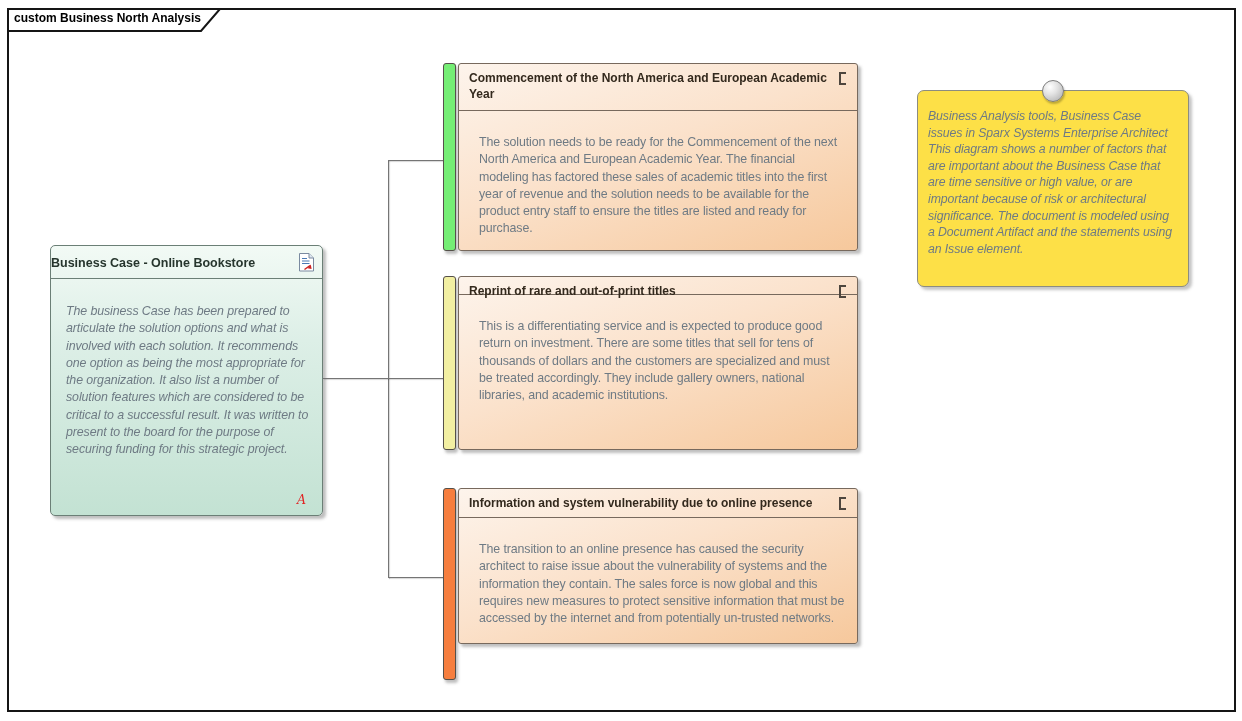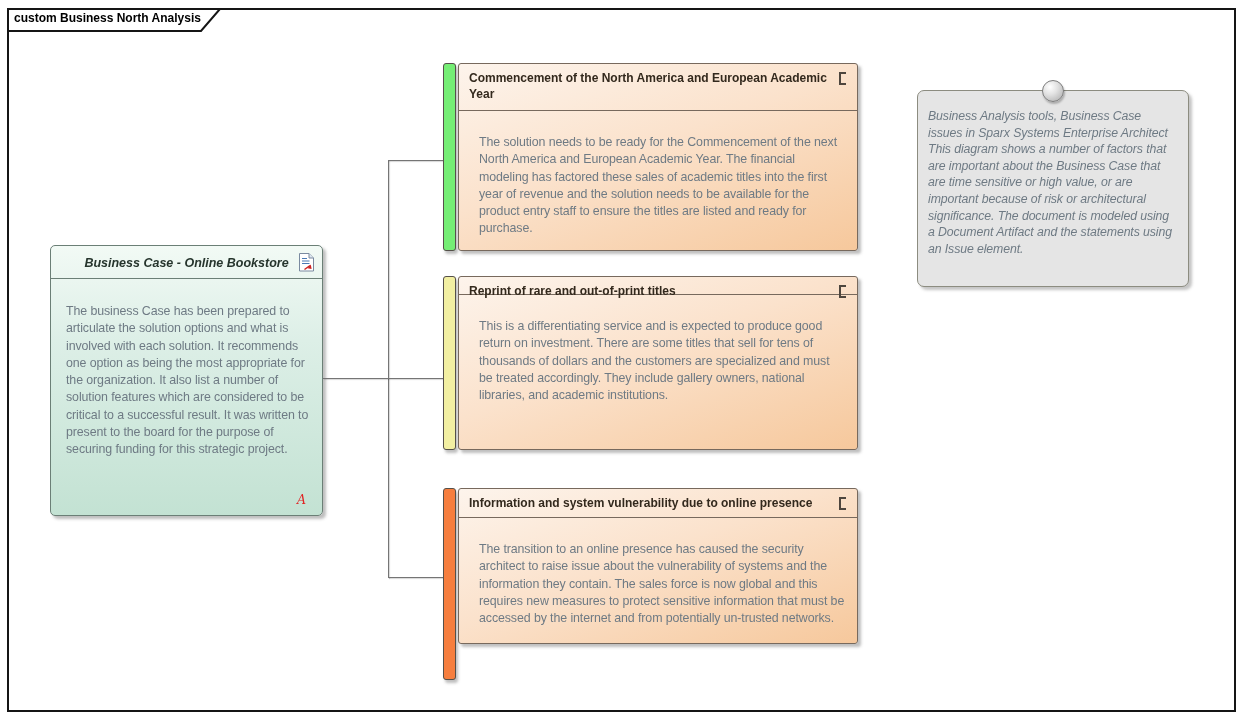--- a/index.html
+++ b/index.html
@@ -20,24 +20,24 @@
   .conn-top    { left:388px; top:160px; width:56px; height:1px; }
   .conn-mid    { left:323px; top:378px; width:121px; height:1px; }
   .conn-bottom { left:388px; top:577px; width:56px; height:1px; }
 
   
   .bc-box { position:absolute; left:50px; top:245px; width:273px; height:271px;
             border:1px solid #6b7f76; border-radius:5px;
             background:linear-gradient(180deg,#f2faf5 0%,#ddefe7 35%,#c3e2d3 100%);
             box-shadow:3px 3px 3px rgba(110,110,110,0.45); }
   .bc-header { position:relative; height:33px; border-bottom:1px solid #6b7f76;
-               display:flex; align-items:center; justify-content:center;font-style:italic; }
+               display:flex; align-items:center; justify-content:flex-start; }
   .bc-title { font-size:12.5px; font-weight:bold; color:#26352d; padding-top:2px; }
   .bc-doc-icon { position:absolute; right:7px; top:6px; }
-  .bc-body { padding:24px 12px 0 15px; font-size:12.4px; 
+  .bc-body { padding:24px 12px 0 15px; font-size:12.4px; font-style:italic;
              color:#6e7a84; line-height:17.3px; letter-spacing:-0.1px; }
   .bc-marker { position:absolute; right:16px; bottom:8px; color:#e02424;
                font-family:"DejaVu Serif", serif; font-style:italic; font-size:12.5px; }
 
   
   .issue-strip { position:absolute; left:443px; width:13px; border:1px solid #55504a;
                  border-radius:3px; box-shadow:2px 3px 3px rgba(110,110,110,0.45); }
   .issue-main  { position:absolute; left:458px; width:400px; border:1px solid #77695d;
                  border-radius:3px;
                  background:linear-gradient(160deg,#fdf4ec 0%,#fbe2cc 45%,#f6c89c 100%);
@@ -55,21 +55,21 @@
   #issue0-main .issue-header { height:47px; }
   #issue1-strip { top:276px; height:174px; }
   #issue1-main  { top:276px; height:174px; }
   #issue1-main .issue-header { height:18px; }
   #issue2-strip { top:488px; height:192px; }
   #issue2-main  { top:488px; height:156px; }
   #issue2-main .issue-header { height:29px; }
 
   
   .note { position:absolute; left:917px; top:90px; width:272px; height:197px;
-          background:#e5e5e5; border:1px solid #8c8c80; border-radius:7px;
+          background:#fde047; border:1px solid #8c8c80; border-radius:7px;
           box-shadow:3px 3px 3px rgba(110,110,110,0.4); }
   .note-sphere { position:absolute; left:50%; top:-11px; margin-left:-11px;
                  width:22px; height:22px; border-radius:50%;
                  border:1px solid #7d7d7d;
                  background:radial-gradient(circle at 35% 30%, #ffffff 0%, #e2e2e2 40%, #a8a8a8 100%);
                  box-shadow:1px 2px 2px rgba(0,0,0,0.25); }
   .note-text { padding:17px 12px 0 10px; font-size:12.3px; font-style:italic;
                color:#6e7a84; line-height:16.6px; letter-spacing:-0.1px; }
 </style>
 </head>

